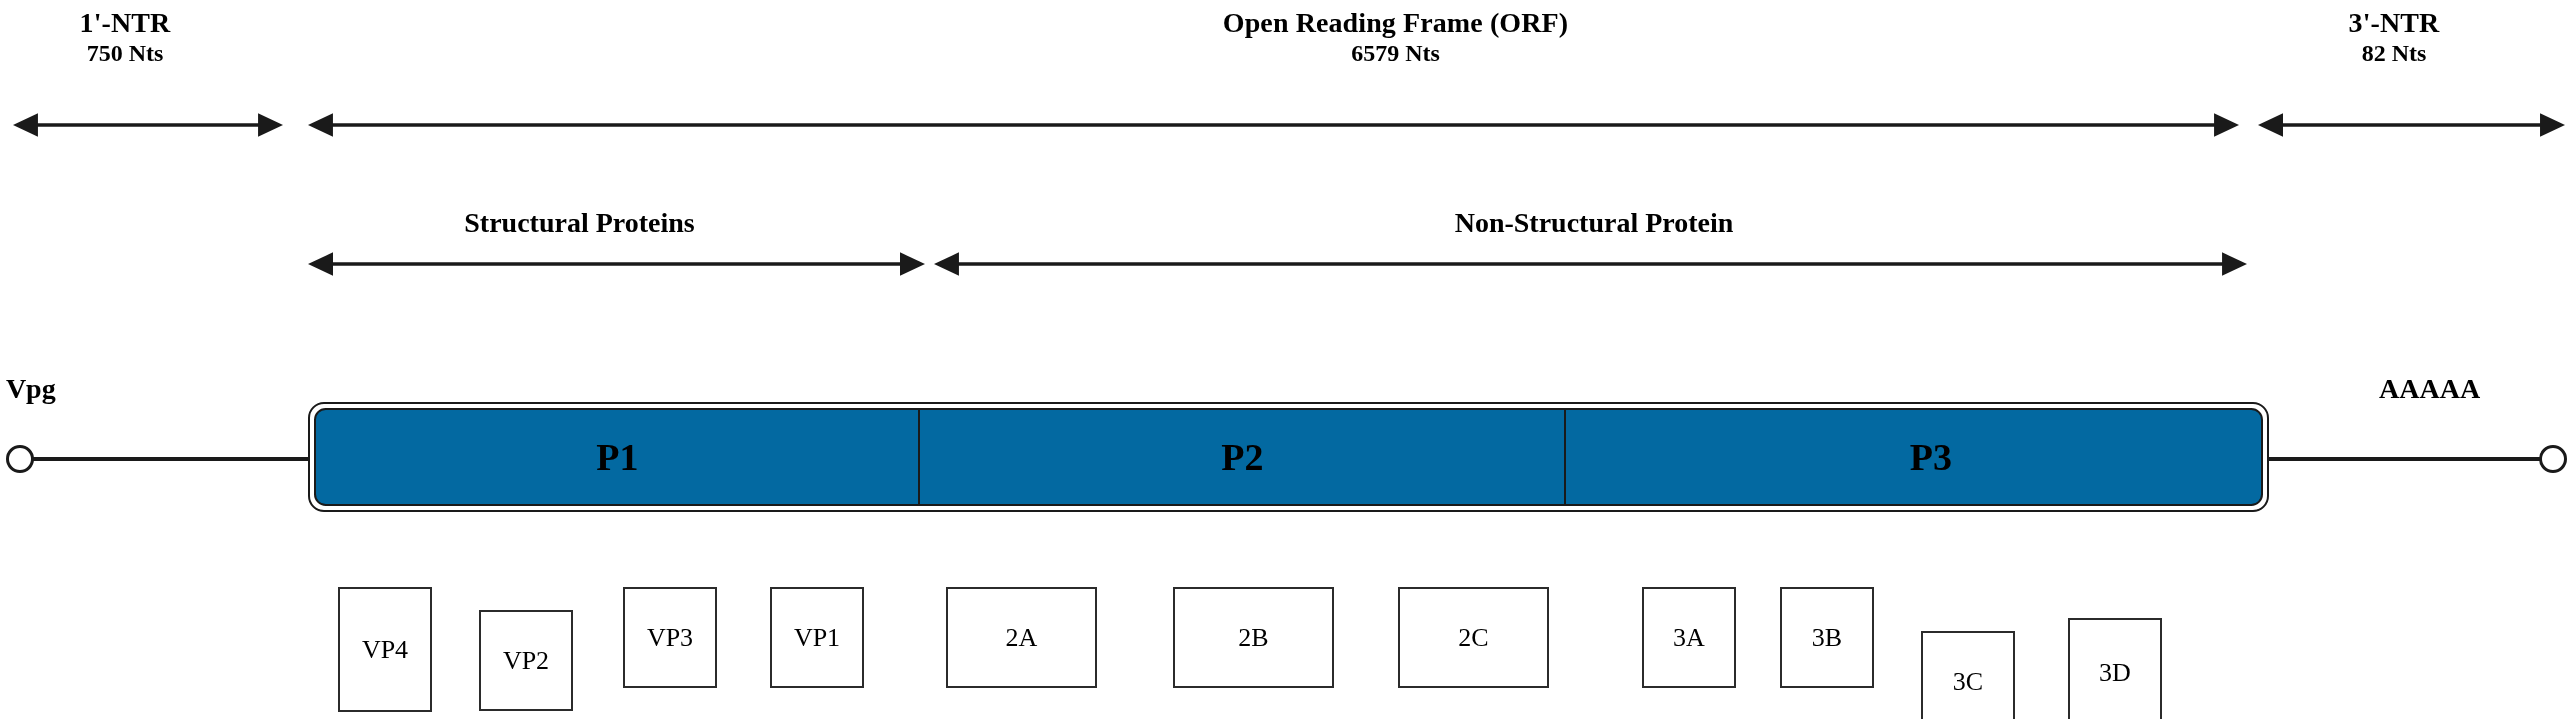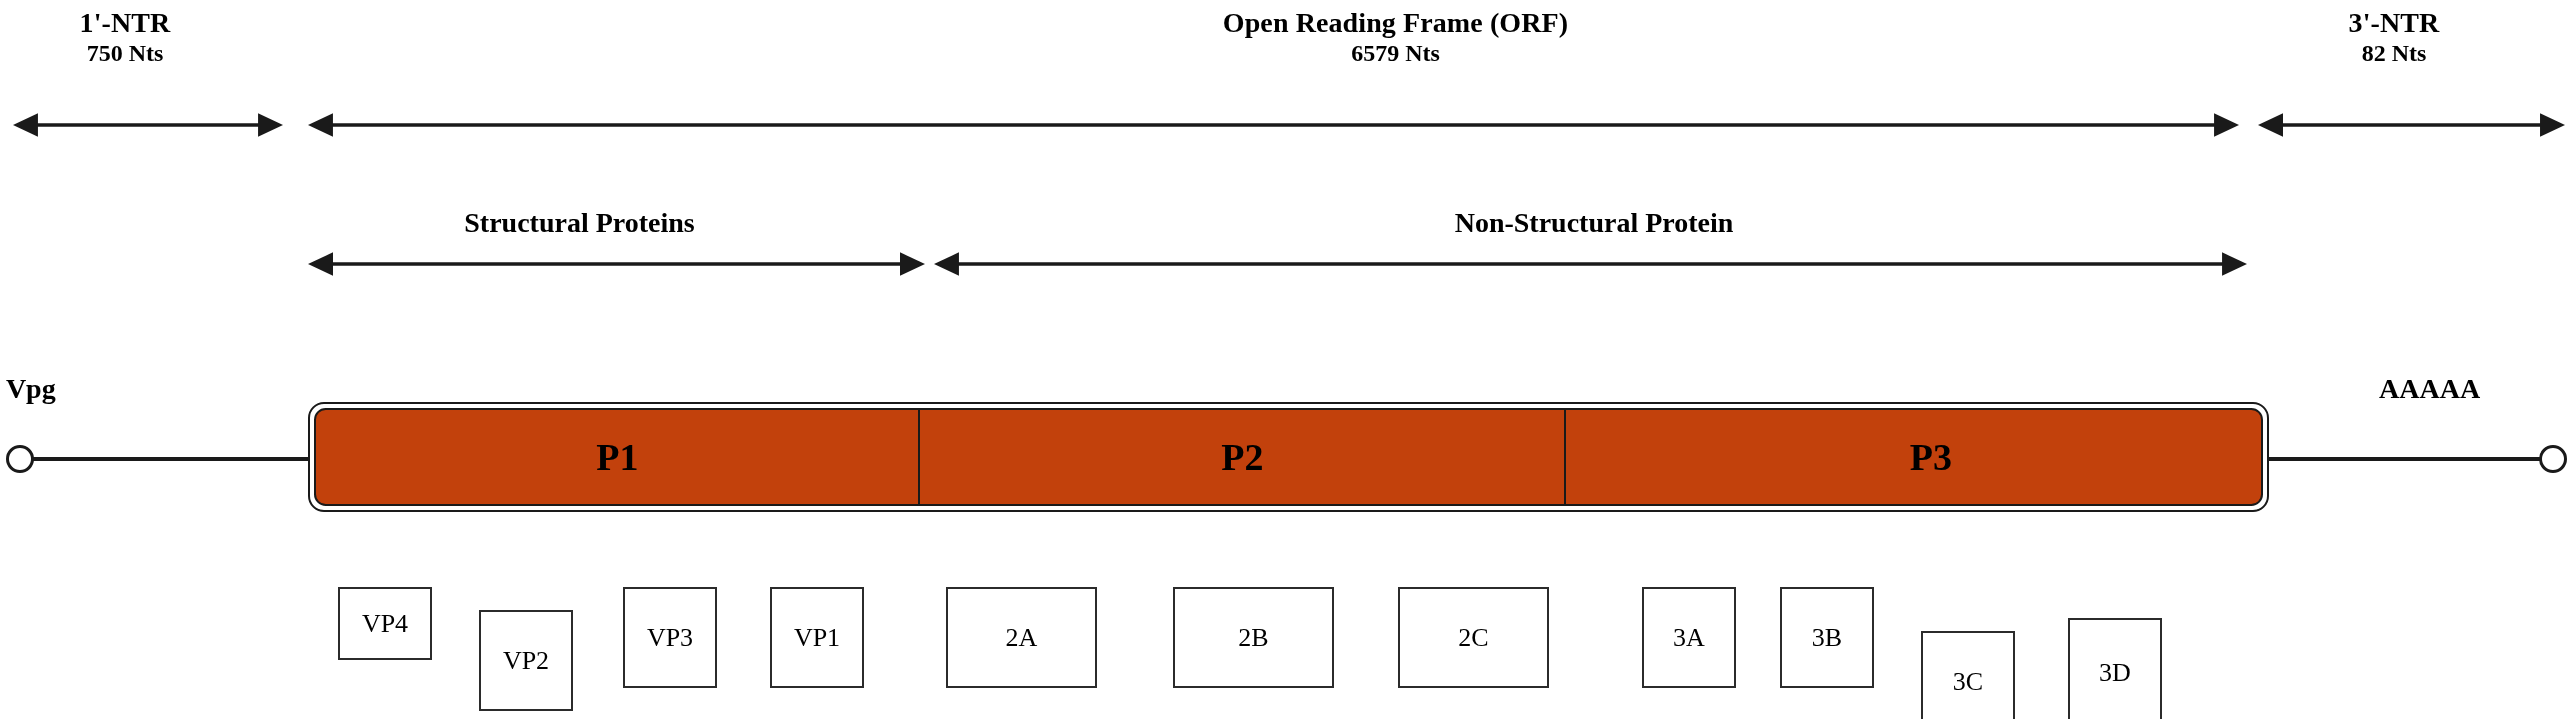--- a/index.html
+++ b/index.html
@@ -69,21 +69,21 @@
     border: 2.9px solid #1a1a1a;
     border-radius: 16px;
     background: #ffffff;
     box-sizing: border-box;
   }
   .polyprotein-inner {
     position: absolute;
     left: 4.4px; top: 4.4px; right: 4.4px; bottom: 4.4px;
     border: 2.9px solid #1a1a1a;
     border-radius: 11.7px;
-    background: #c2410c;
+    background: #0369a1;
     box-sizing: border-box;
   }
   .poly-seg {
     position: absolute;
     top: 0;
     bottom: 0;
     display: flex;
     align-items: center;
     justify-content: center;
     font-weight: bold;
@@ -193,21 +193,21 @@
         <span>P2</span>
       </div>
 
       <div class="poly-seg div-left" style="left:1248px; width:698px;padding-left:33px;">
         <span>P3</span>
       </div>
 
     </div>
   </div>
 
-  <div class="product-box" style="left:338px; top:587px; width:94px; height:73px;font-family:Liberation Serif, serif;">
+  <div class="product-box" style="left:338px; top:587px; width:94px; height:125px;font-family:Liberation Serif, serif;">
     <span>VP4</span>
   </div>
 
   <div class="product-box" style="left:479px; top:587px; width:94px; height:101px;margin-top:23px;">
     <span>VP2</span>
   </div>
 
   <div class="product-box" style="left:623px; top:587px; width:94px; height:101px;">
     <span>VP3</span>
   </div>

